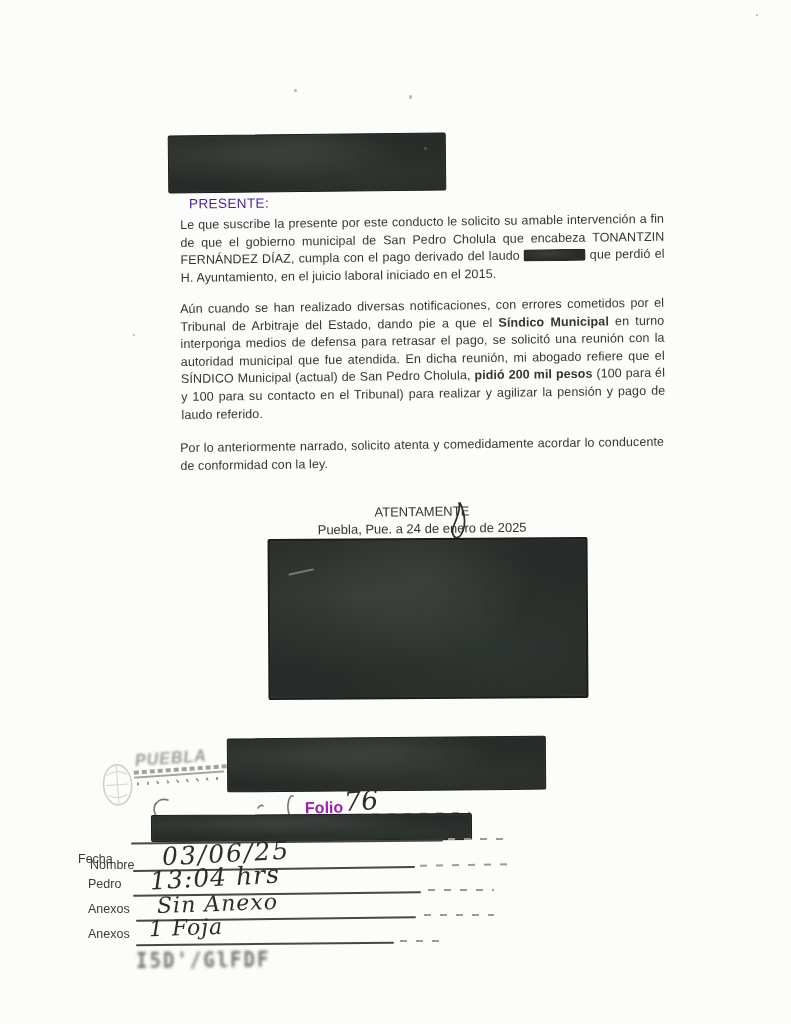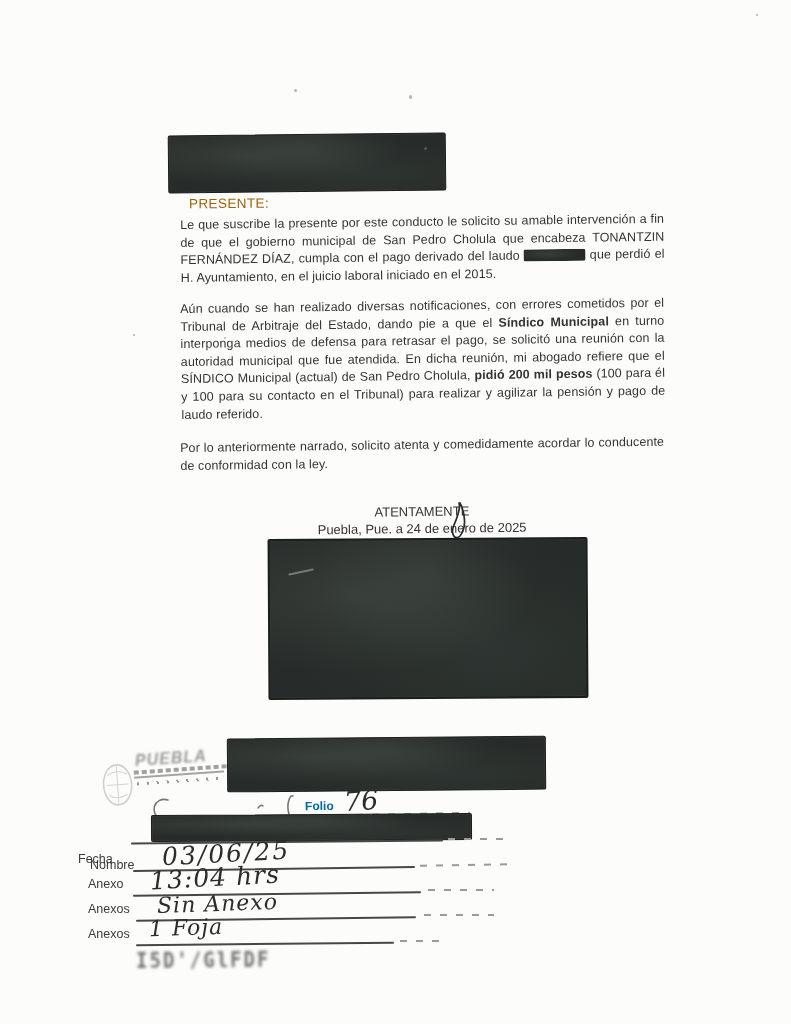--- a/index.html
+++ b/index.html
@@ -28,29 +28,29 @@
   
   .letter-par{
     position:absolute;left:180px;width:484px;
     font-size:12.5px;line-height:17.6px;text-align:justify;
     color:#343434;letter-spacing:.1px;
     transform:rotate(-.75deg);transform-origin:left top;
   }
   .b{font-weight:bold;}
   .salutation{
     position:absolute;left:189px;top:196px;font-size:13.5px;letter-spacing:.4px;
-    color:#a16207;transform:rotate(-.5deg);
+    color:#4c1d95;transform:rotate(-.5deg);
   }
   .closing{
     position:absolute;left:180px;top:503px;width:484px;text-align:center;
     font-size:13px;line-height:17px;color:#343434;transform:rotate(-.7deg);
   }
   
   .stamp-label{position:absolute;font-size:12.5px;color:#3b3b3b;}
-  .folio-label{position:absolute;left:305px;top:799px;font-size:12px;font-weight:bold;color:#0369a1;transform:rotate(-1deg);}
+  .folio-label{position:absolute;left:305px;top:799px;font-size:16px;font-weight:bold;color:#a21caf;transform:rotate(-1deg);}
   .hand{
     font-family:"DejaVu Serif", serif;font-style:italic;
     color:#2c2c2c;position:absolute;white-space:nowrap;
   }
   .fline{position:absolute;height:2px;background:#474747;border-radius:1px;}
   .ftail{position:absolute;height:2px;background:repeating-linear-gradient(90deg,#9a9a9a 0 7px,transparent 7px 16px);}
   
   .logo-stamp{position:absolute;left:100px;top:741px;width:145px;height:66px;transform:rotate(-4deg);opacity:.62;}
   .logo-text{
     position:absolute;left:36px;top:8px;font-size:16px;font-weight:bold;font-style:italic;
@@ -124,21 +124,21 @@
   <div class="stamp-label" style="left:90px;top:858px;">Nombre</div>
   <div class="redact" style="left:151px;top:814px;width:319px;height:25px;transform:rotate(-.4deg);"></div>
   <div class="fline" style="left:131px;top:841px;width:312px;transform:rotate(-.6deg);"></div>
   <div class="ftail" style="left:448px;top:838px;width:60px;"></div>
 
   <div class="stamp-label" style="left:78px;top:852px;">Fecha</div>
   <div class="hand" style="left:162px;top:839px;font-size:25px;transform:rotate(-3deg);letter-spacing:2px;">03/06/25</div>
   <div class="fline" style="left:133px;top:868px;width:282px;transform:rotate(-.8deg);"></div>
   <div class="ftail" style="left:420px;top:864px;width:90px;transform:rotate(-.8deg);"></div>
 
-  <div class="stamp-label" style="left:88px;top:877px;">Anexo</div>
+  <div class="stamp-label" style="left:88px;top:877px;">Pedro</div>
   <div class="hand" style="left:150px;top:863px;font-size:25px;transform:rotate(-3deg);letter-spacing:1px;">13:04 hrs</div>
   <div class="fline" style="left:133px;top:893px;width:288px;transform:rotate(-.7deg);"></div>
   <div class="ftail" style="left:428px;top:889px;width:66px;"></div>
 
   <div class="stamp-label" style="left:88px;top:902px;">Anexos</div>
   <div class="hand" style="left:157px;top:891px;font-size:22px;transform:rotate(-2deg);letter-spacing:1px;">Sin Anexo</div>
   <div class="fline" style="left:136px;top:918px;width:280px;transform:rotate(-.7deg);"></div>
   <div class="ftail" style="left:424px;top:914px;width:70px;"></div>
 
   <div class="stamp-label" style="left:88px;top:927px;">Anexos</div>

